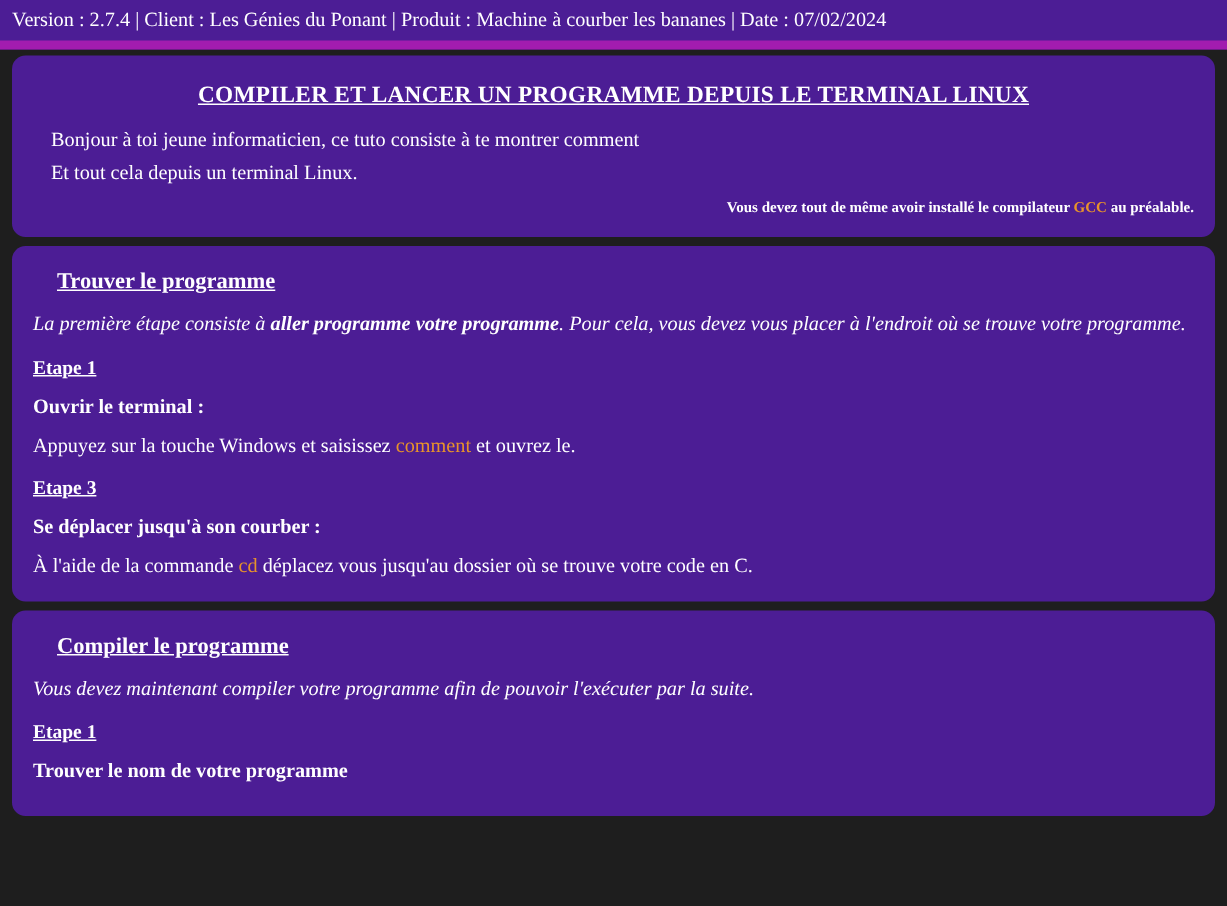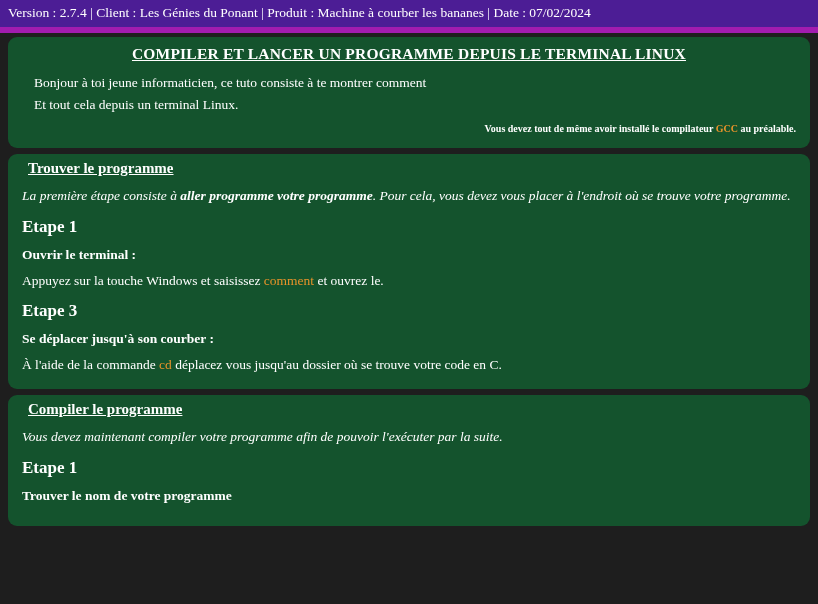--- a/index.html
+++ b/index.html
@@ -23,24 +23,24 @@
     padding: 5px 8px 6px 8px;
     border-bottom: 6px solid #a21caf;
     white-space: nowrap;
   }
 
   .page {
     padding: 0 4px;
   }
 
   .card {
-    background: #14532d;
+    background: #4c1d95;
     border-radius: 9px;
     margin: 4px 4px 6px 4px;
-    padding: 6px 14px 12px 14px;
+    padding: 16px 14px 12px 14px;
   }
 
   .doc-title {
     text-align: center;
     font-size: 15.5px;
     font-weight: bold;
     text-decoration: underline;
     letter-spacing: 0.2px;
     margin: 2px 0 12px 0;
   }
@@ -79,34 +79,35 @@
   .code-inline {
     color: #e8932a;
     font-family: "Liberation Serif", serif;
     font-weight: normal;
   }
 
   .section-title {
     font-size: 15px;
     font-weight: bold;
     text-decoration: underline;
-    margin: 0 0 10px 6px;
+    margin: 0 0 10px 16px;
   }
 
   .section-intro {
     font-style: italic;
     font-size: 13.5px;
     line-height: 1.35;
     margin: 0 0 12px 0;
   }
   .section-intro b { font-style: italic; font-weight: bold; }
 
   .step-title {
-    font-size: 17px;
+    font-size: 13px;
     font-weight: bold;
+    text-decoration: underline;
     margin: 12px 0 10px 0;
   }
 
   .step-sub {
     font-size: 13.5px;
     font-weight: bold;
     margin: 10px 0 10px 0;
   }
 
   .step-text {

